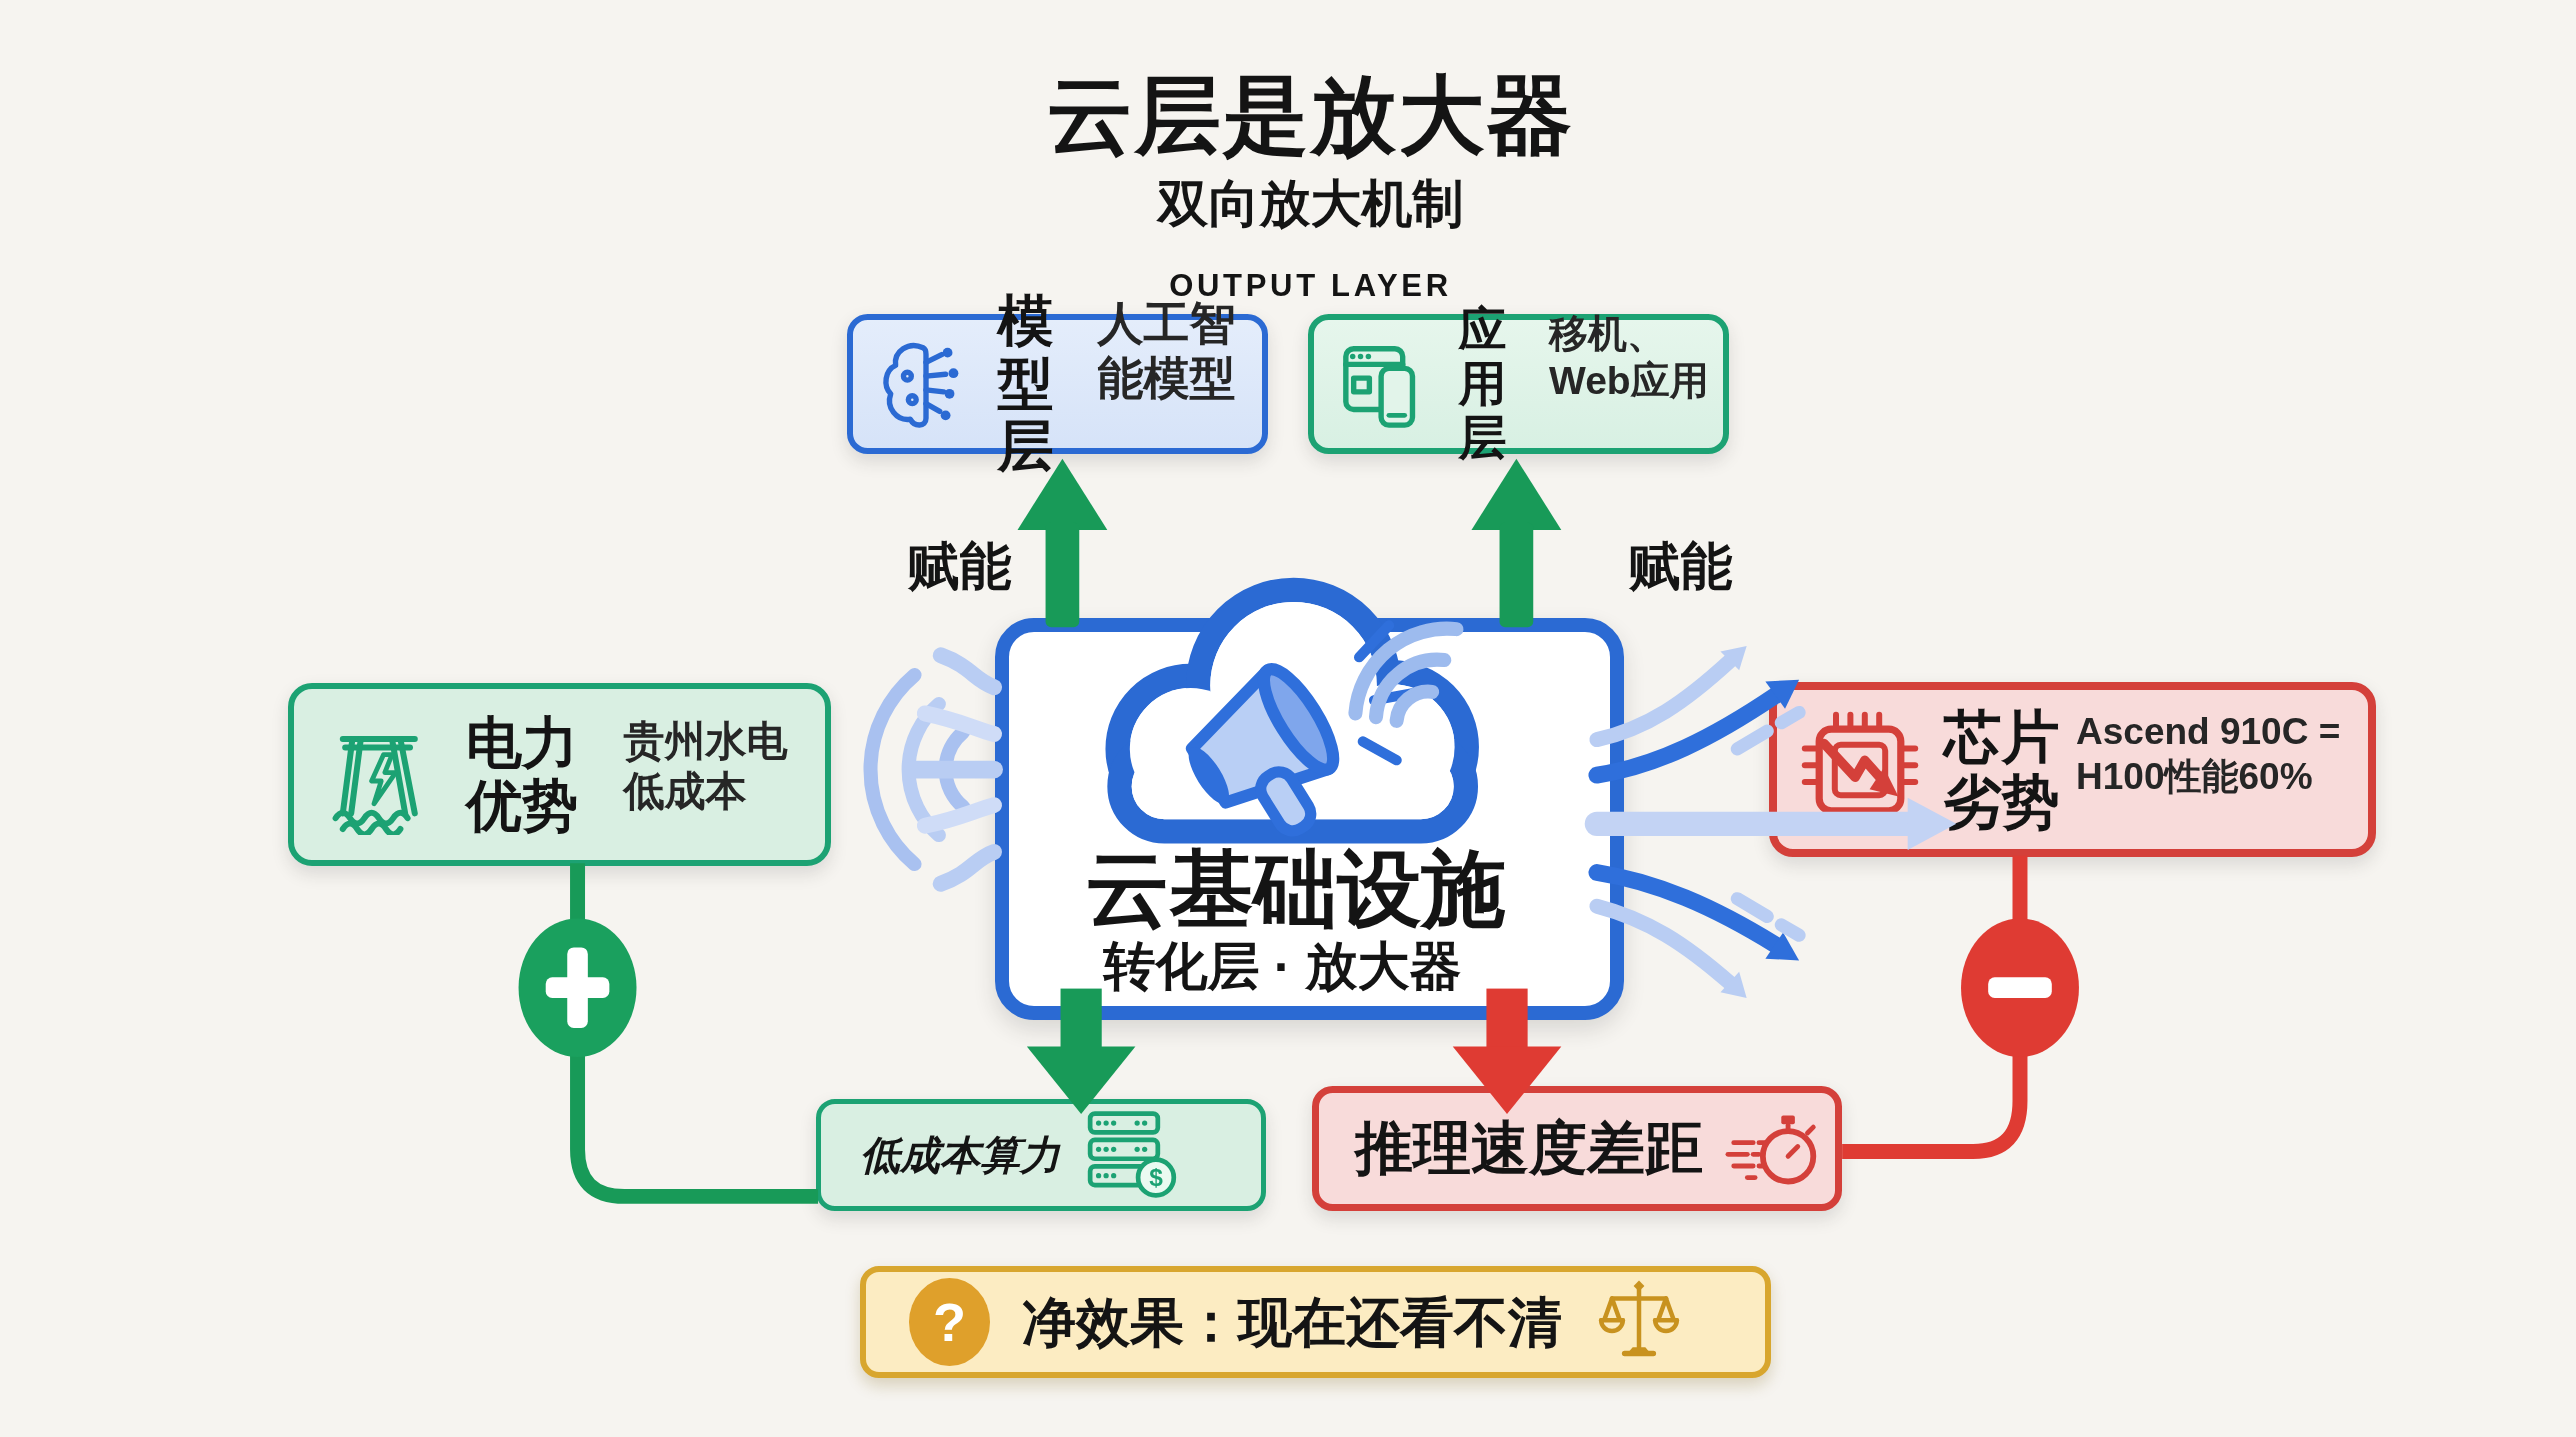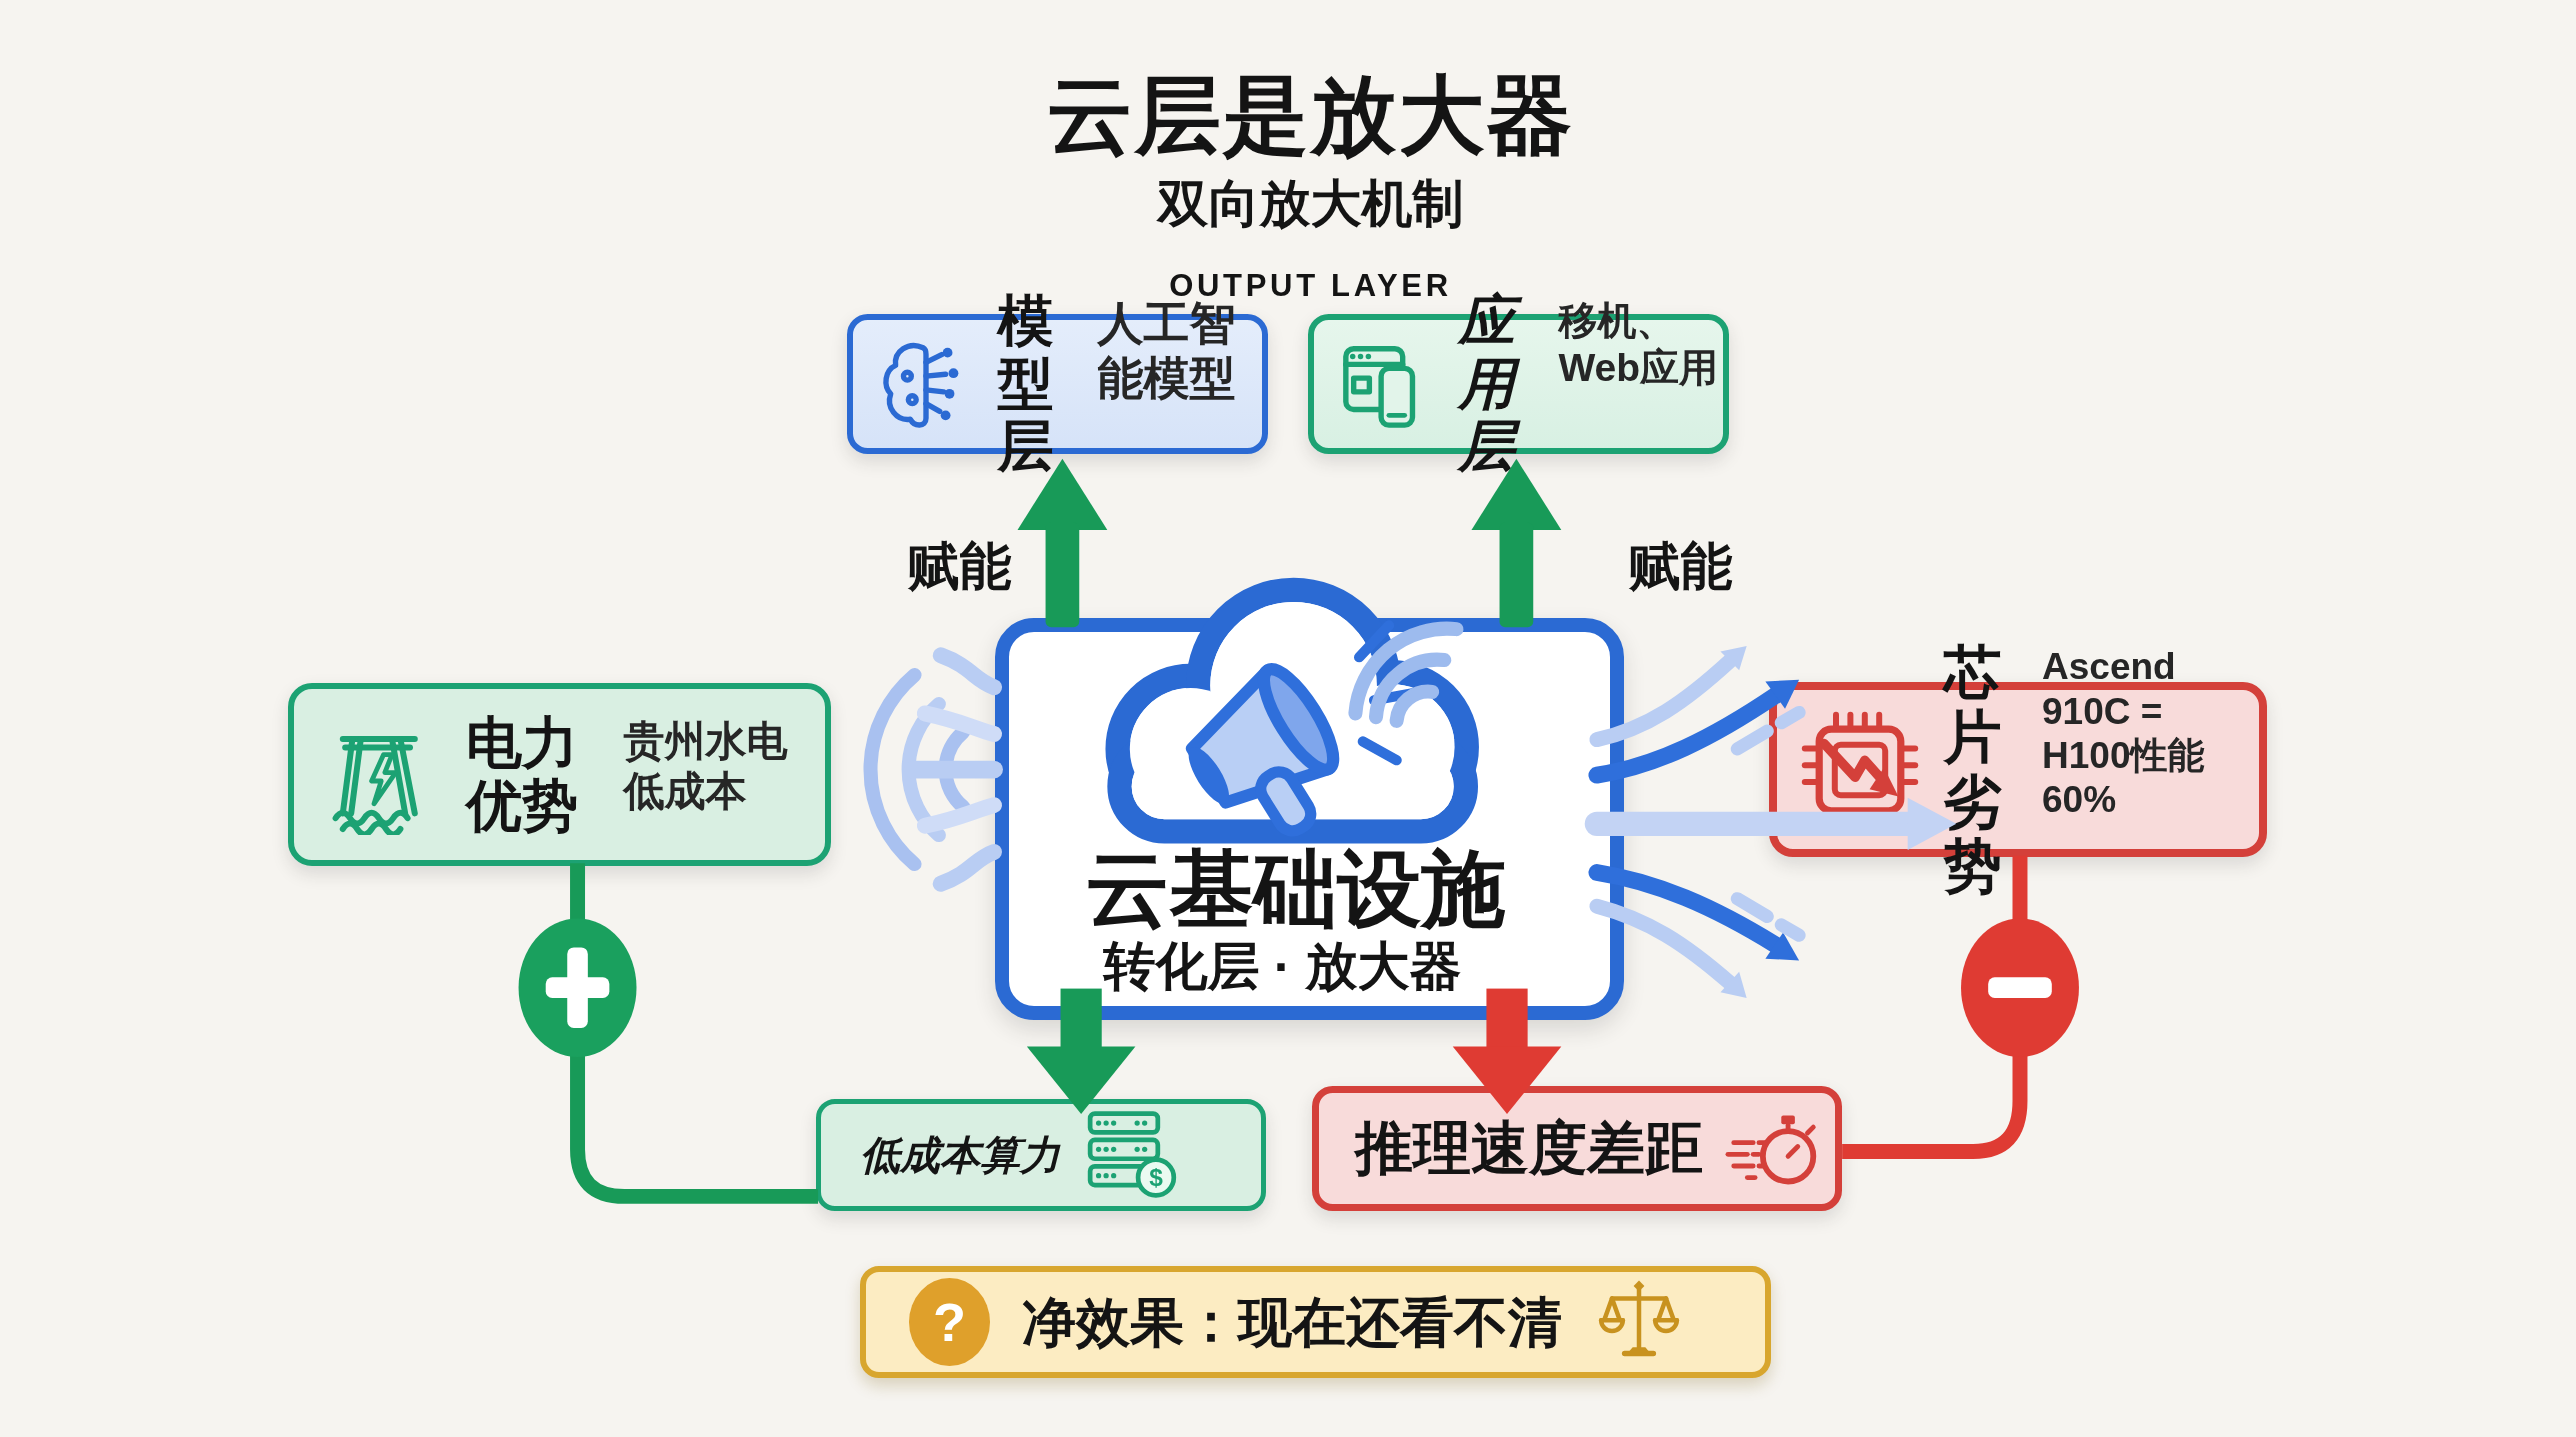--- a/index.html
+++ b/index.html
@@ -21,32 +21,32 @@
   .node .txt{display:flex;justify-content:center;}
   .t1{font-weight:900;line-height:1.12;}
   .s1{font-weight:600;color:#262626;line-height:1.2;margin-top:5.6px;}
 
   .model-box{left:847px;top:314px;width:421px;height:140px;border:6.6px solid #2b6ad3;border-radius:20.6px;
              background:linear-gradient(180deg,#e4edfb,#d6e3f8);gap:22.5px;padding-left:24px;}
   .model-box .t1{font-size:56px;} .model-box .s1{font-size:46px;}
 
   .app-box{left:1308px;top:314px;width:421px;height:140px;border:6.6px solid #1ca273;border-radius:20.6px;
            background:linear-gradient(180deg,#e6f6ec,#d8f0e3);gap:22.5px;padding-left:24px;}
-  .app-box .t1{font-size:56px;font-style:italic;} .app-box .s1{font-size:39px;margin-top:8px;}
+  .app-box .t1{font-size:48px;} .app-box .s1{font-size:39px;margin-top:8px;}
 
   .center-box{left:995px;top:618px;width:601px;height:374px;border:14px solid #2b6ad3;border-radius:39px;
               background:#ffffff;z-index:2;box-shadow:0 9.4px 22.5px rgba(40,40,40,.14);}
   .center-title{left:995px;top:833px;width:601px;text-align:center;font-size:84px;font-weight:900;z-index:3;}
   .center-sub{left:982px;top:932px;width:601px;text-align:center;font-size:52px;font-weight:700;z-index:3;}
 
   .power-box{left:288px;top:683px;width:543px;height:183px;border:6.6px solid #1ca273;border-radius:24px;
              background:#d9efe2;gap:20px;padding-left:32px;}
   .power-box .t1{font-size:56px;} .power-box .s1{font-size:41px;}
 
-  .chip-box{left:1769px;top:682px;width:498px;height:175px;border:8.4px solid #d4403a;border-radius:24px;
+  .chip-box{left:1769px;top:682px;width:607px;height:175px;border:8.4px solid #d4403a;border-radius:24px;
             background:#f8dbda;gap:24px;padding-left:22.5px;}
   .chip-box .t1{font-size:58px;} .chip-box .s1{font-size:37px;}
 
   .compute-box{left:816px;top:1099px;width:450px;height:112px;border:5.6px solid #1ca273;border-radius:19px;
                background:#d9efe2;gap:20.6px;padding-left:39px;}
   .compute-box .t1{font-size:40px;font-style:italic;}
 
   .inference-box{left:1312px;top:1086px;width:530px;height:125px;border:7.5px solid #d4403a;border-radius:20.6px;
                  background:#f8dbda;gap:19px;padding-left:36px;}
   .inference-box .t1{font-size:58px;}

